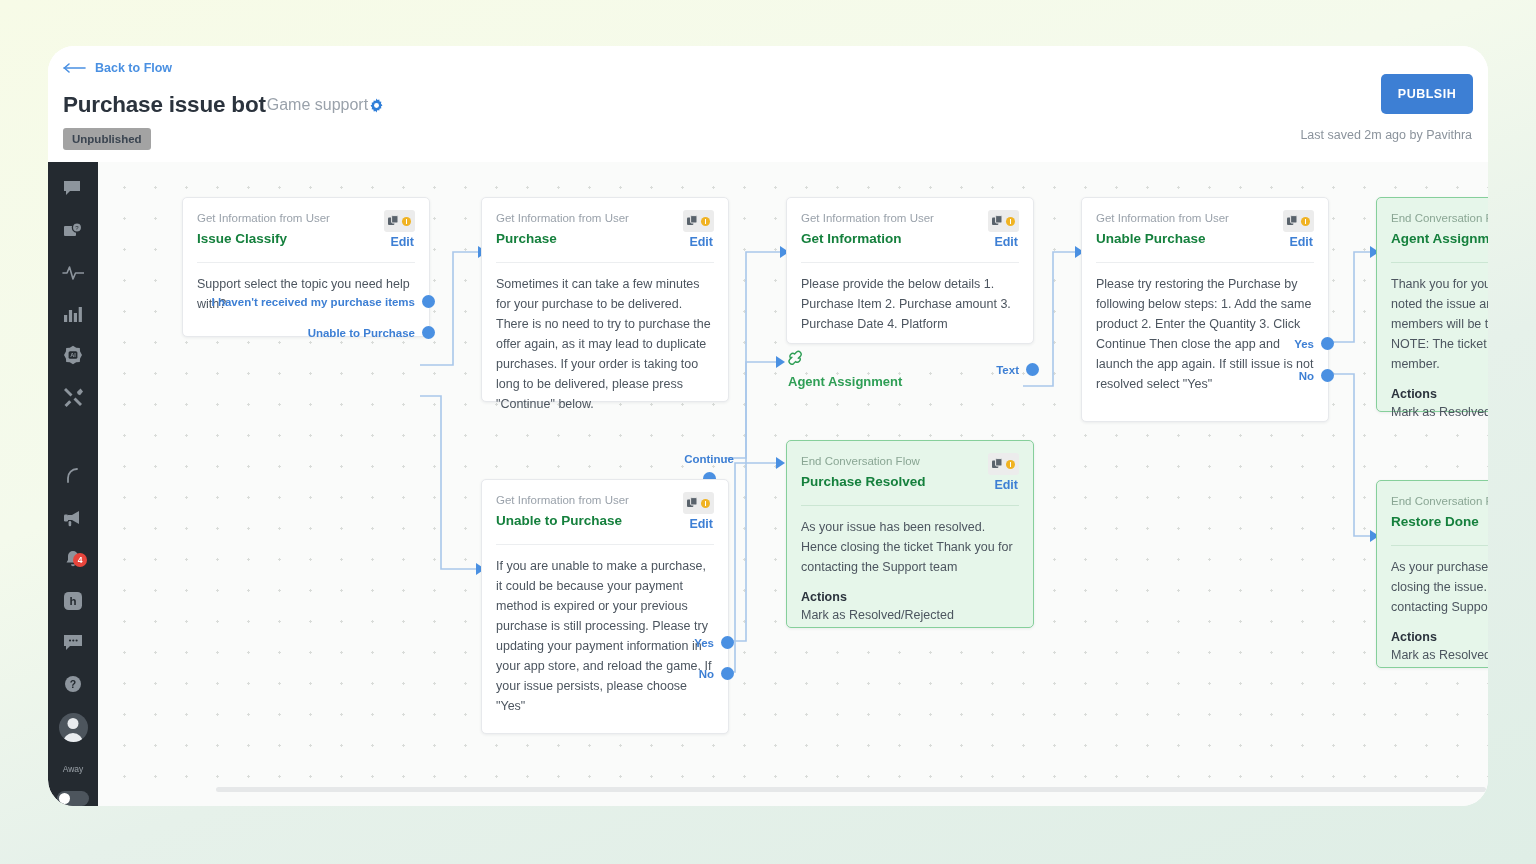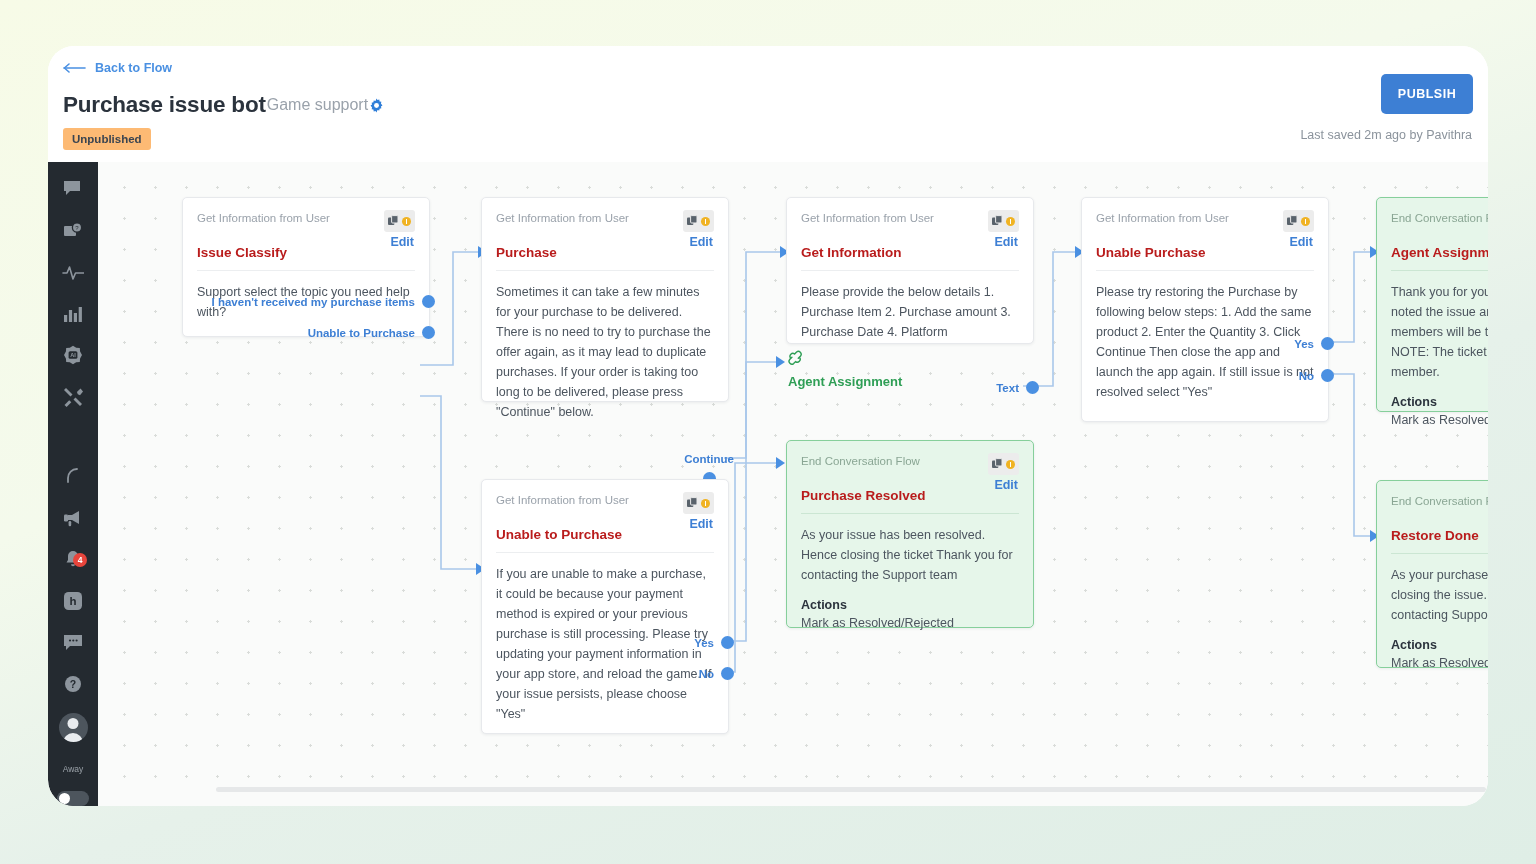--- a/index.html
+++ b/index.html
@@ -31,21 +31,21 @@
     color: #4a90e2; font-size: 12.5px; font-weight: bold; cursor: pointer;
   }
   #back-link .arrow { display:block; width: 23px; height: 10px; position: relative; }
   #back-link .arrow svg { display:block; }
   #title-row { position: absolute; left: 15px; top: 38px; display:flex; align-items:center; gap:1px;margin-top:8px; }
   #bot-title { font-size: 22.5px; font-weight: bold; color: #2b333d; letter-spacing: -0.2px; }
   #bot-subtitle { font-size: 16px; color: #9aa2ab; }
   #gear-icon { width: 15px; height: 15px; display:block; cursor:pointer; }
   #status-badge {
     position: absolute; left: 15px; top: 82px;
-    background: #fdba74; color: #3a4450; font-size: 11.5px; font-weight: bold;
+    background: #a3a3a3; color: #3a4450; font-size: 11.5px; font-weight: bold;
     padding: 5px 9px; border-radius: 3px;
   }
   #publish-btn {
     position: absolute; right: 15px; top: 28px;
     width: 92px; height: 40px;
     background: #3d7fd4; color: #fff; border: none; border-radius: 5px;
     font-family: inherit; font-size: 12.5px; font-weight: bold; letter-spacing: .5px;
     cursor: pointer;
   }
   #last-saved { position: absolute; right: 16px; top: 82px; font-size: 12.5px; color: #8b939c; margin-left: 16px; }
@@ -103,21 +103,21 @@
     background: #fff;
     border: 1px solid #e7e9ec;
     border-radius: 5px;
     box-shadow: 0 1px 3px rgba(32,40,50,.07);
     padding: 13px 14px 12px 14px;
   }
   .node.green { background: #e6f6ea; border: 1px solid #86cf9b; }
   .node-head { position: relative; min-height: 42px; }
   .node-kind { font-size: 11.5px; color: #9aa2ab; line-height: 15px; }
   .node-kind.green { color: #8aa694; }
-  .node-title { font-size: 13.5px; font-weight: bold; color: #b91c1c; margin-top: 18px; line-height: 17px; }
+  .node-title { font-size: 13.5px; font-weight: bold; color: #15803d; margin-top: 4px; line-height: 17px; }
   .node-badge {
     position: absolute; right: 0; top: -1px;
     background: #ececec; border-radius: 3px;
     padding: 2px 4px; display: flex; align-items: center; gap: 3px;
   }
   .node-badge .warn { width: 9px; height: 9px; border-radius: 50%; background: #f0b323; position: relative; }
   .node-badge .warn::after { content:""; position:absolute; left:4px; top:2px; width:1px; height:5px; background:#fff; }
   .node-edit {
     position: absolute; right: 1px; top: 24px;
     font-size: 12.5px; font-weight: bold; color: #3d7fd4; cursor: pointer;
@@ -398,21 +398,21 @@
                 <rect x="0" y="2.6" width="6.4" height="7.4" rx="1" fill="#5a636c"></rect>
                 <rect x="3.6" y="0.6" width="6.4" height="7.4" rx="1" fill="#5a636c" stroke="#ececec" stroke-width="1"></rect>
               </svg>
           </span>
           <span class="warn"></span>
         </div>
         <div class="node-edit">Edit</div>
       </div>
       <div class="node-sep"></div>
       <div class="node-body">Please provide the below details 1. Purchase Item 2. Purchase amount 3. Purchase Date 4. Platform</div>
-      <div class="port" style="right:-6px;top:183px;">
+      <div class="port" style="right:-6px;top:165px;">
         <span class="plabel">Text</span>
         <span class="pdot"></span>
       </div>
     </div>
 
     <div class="node" style="left:983px;top:35px;width:248px;height:225px;">
       <div class="node-head">
         <div class="node-kind">Get Information from User</div>
         <div class="node-title">Unable Purchase</div>
         <div class="node-badge">

